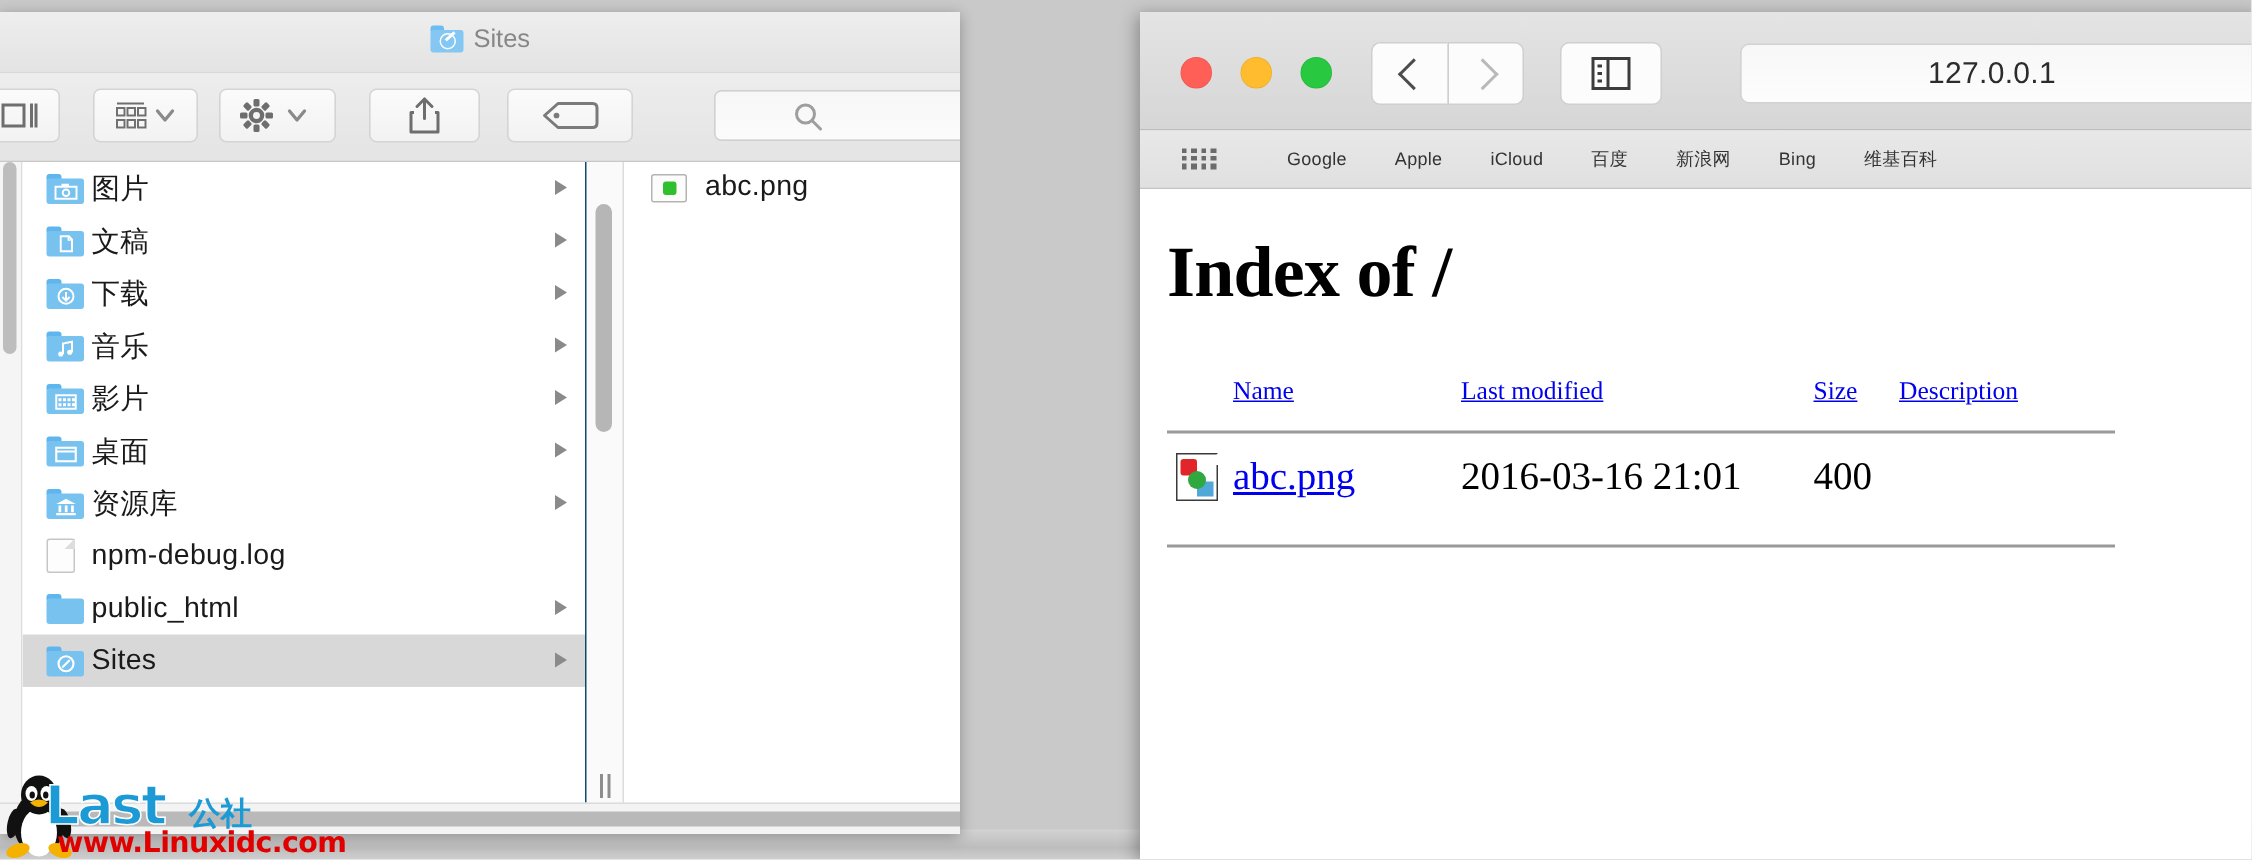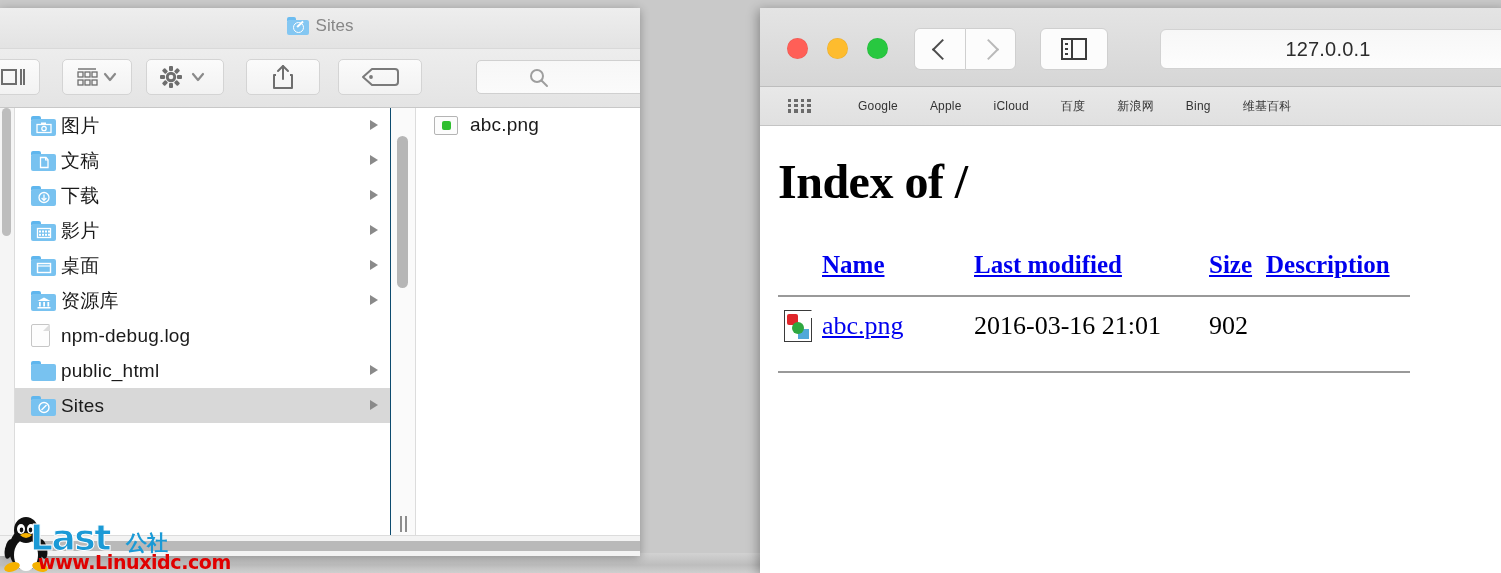--- a/index.html
+++ b/index.html
@@ -290,21 +290,21 @@
   .idx-h1 {
     margin: 0; padding: 28px 0 0 18px;
     font-size: 48px; font-weight: bold; color: #000000;
     font-family: "Liberation Serif", serif; letter-spacing: -.5px;
   }
   .idx-table {
     margin-top: 42px; margin-left: 18px; width: 632px;
     font-family: "Liberation Serif", serif;
   }
   .idx-head {
-    display: flex; align-items: baseline; font-size: 25px; font-weight: bold;
+    display: flex; align-items: baseline; font-size: 17px; font-weight: normal;
     padding-left: 44px;
   }
   .idx-head a {
     color: #0000ee; text-decoration: underline; white-space: nowrap;
   }
   .h-name { width: 152px; }
   .h-mod  { width: 235px; }
   .h-size { width: 57px; }
   .idx-hr {
     height: 2px; background: #999999; margin: 16px 0 0 0; width: 632px;
@@ -494,20 +494,35 @@
             </span>
             <span class="rlabel">下载</span>
             <span class="rarrow"></span>
           </div>
           <div class="row">
             <span class="ricon">
               <span class="fi">
                 <span class="tab"></span>
                 <span class="body"></span>
                 <svg viewBox="0 0 16 13" style="position: absolute; left: 4.5px; top: 5px; width: 16px; height: 13px;">
+                  <path d="M6 10 L6 3 L12 1.8 L12 8.8" fill="none" stroke="#ffffff" stroke-width="1.3"></path>
+                  <circle cx="4.5" cy="10" r="1.7" fill="#ffffff"></circle>
+                  <circle cx="10.5" cy="8.8" r="1.7" fill="#ffffff"></circle>
+                </svg>
+              </span>
+            </span>
+            <span class="rlabel">音乐</span>
+            <span class="rarrow"></span>
+          </div>
+          <div class="row">
+            <span class="ricon">
+              <span class="fi">
+                <span class="tab"></span>
+                <span class="body"></span>
+                <svg viewBox="0 0 16 13" style="position: absolute; left: 4.5px; top: 5px; width: 16px; height: 13px;">
                   <rect x="1.5" y="2.5" width="13" height="9" fill="none" stroke="#ffffff" stroke-width="1.3"></rect>
                   <rect x="3" y="4.5" width="2" height="2" fill="#ffffff"></rect>
                   <rect x="3" y="7.8" width="2" height="2" fill="#ffffff"></rect>
                   <rect x="6" y="4.5" width="2" height="2" fill="#ffffff"></rect>
                   <rect x="6" y="7.8" width="2" height="2" fill="#ffffff"></rect>
                   <rect x="9" y="4.5" width="2" height="2" fill="#ffffff"></rect>
                   <rect x="9" y="7.8" width="2" height="2" fill="#ffffff"></rect>
                   <rect x="12" y="4.5" width="2" height="2" fill="#ffffff"></rect>
                   <rect x="12" y="7.8" width="2" height="2" fill="#ffffff"></rect>
                 </svg>
@@ -670,21 +685,21 @@
         <hr class="idx-hr">
 
         <div class="idx-row">
           <span class="png-icon">
             <span class="sq red"></span>
               <span class="sq blue"></span>
               <span class="sq green"></span>
           </span>
           <span class="c-name"><a href="#">abc.png</a></span>
           <span class="c-mod">2016-03-16 21:01</span>
-          <span class="c-size">902</span>
+          <span class="c-size">400</span>
           <span></span>
         </div>
 
         <hr class="idx-hr">
       </div>
     </div>
   </div>
 
   <div id="watermark">
     <svg class="tux" viewBox="0 0 44 58" aria-hidden="true">

